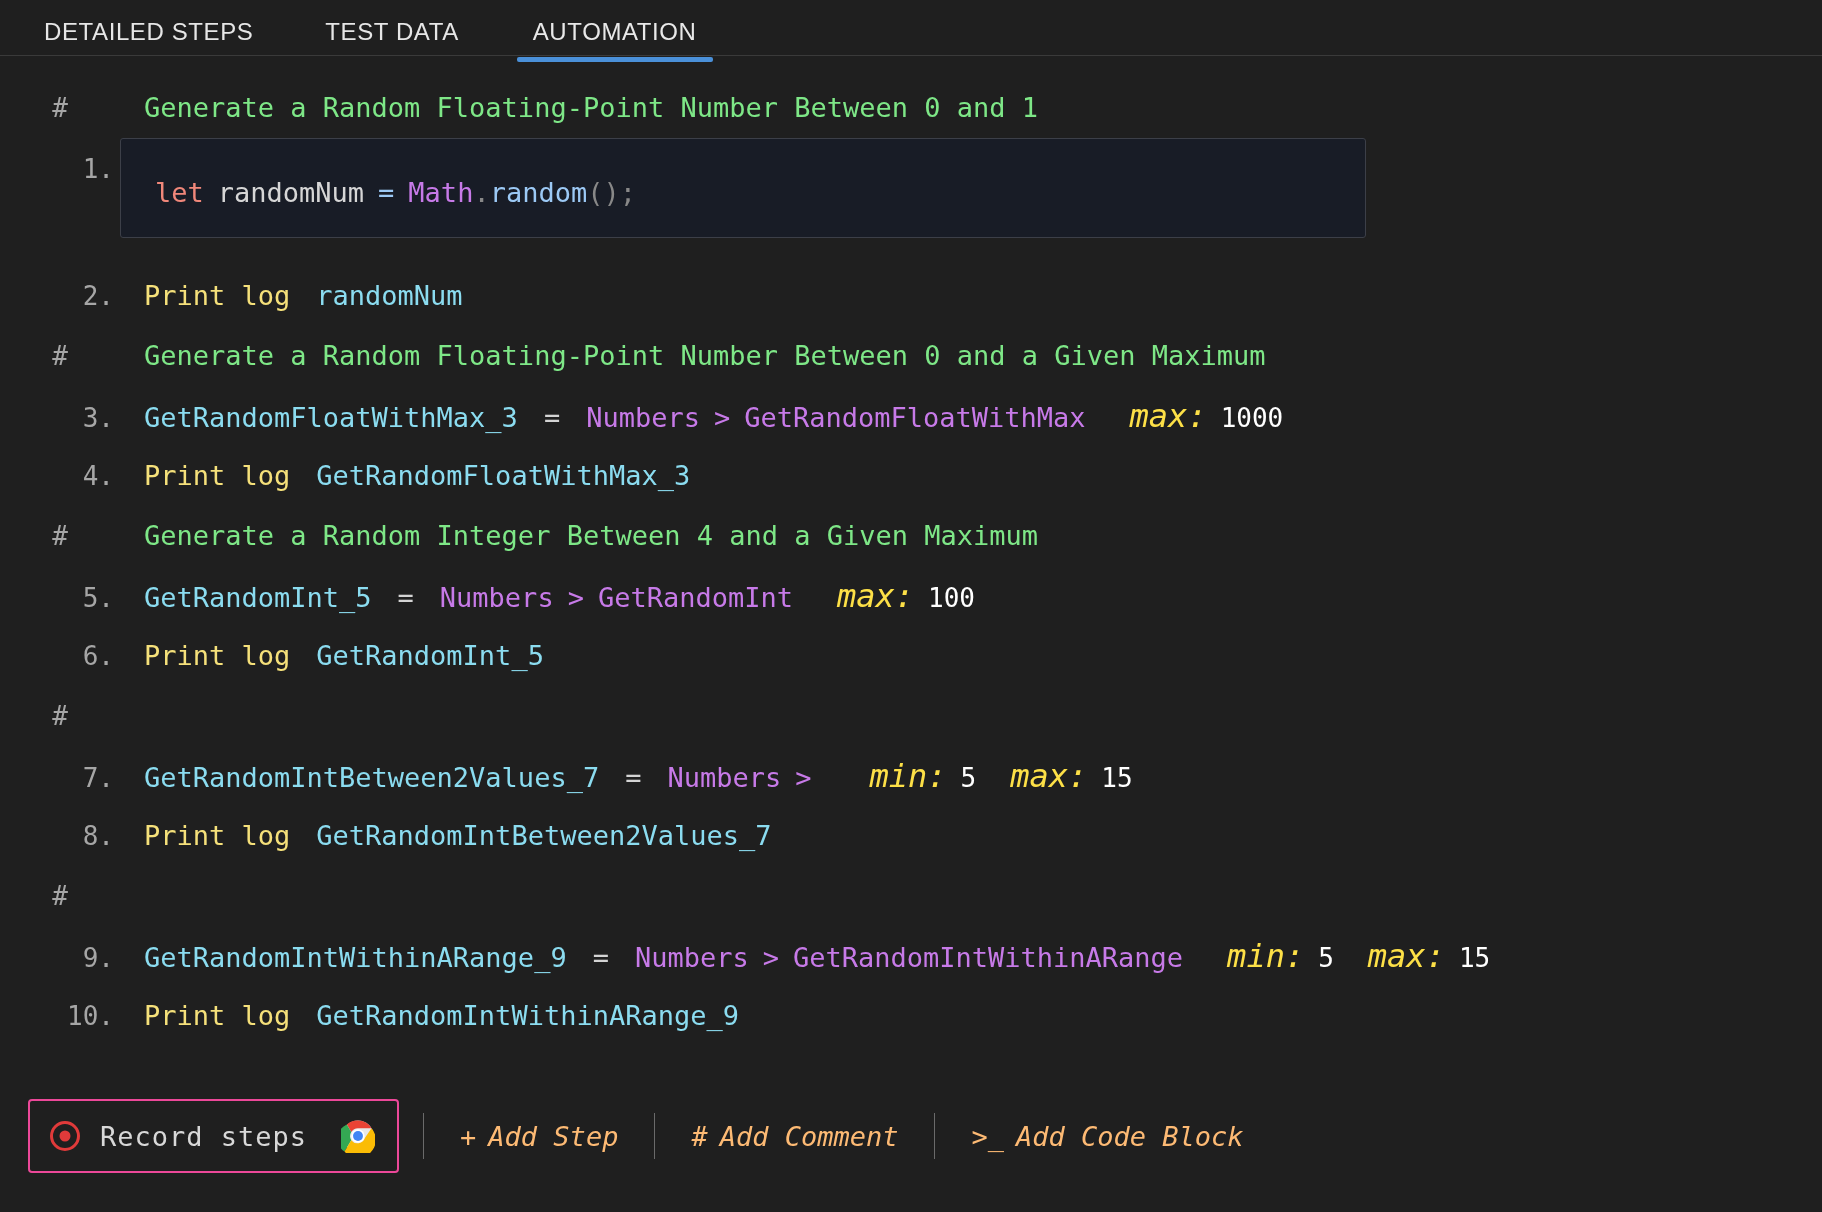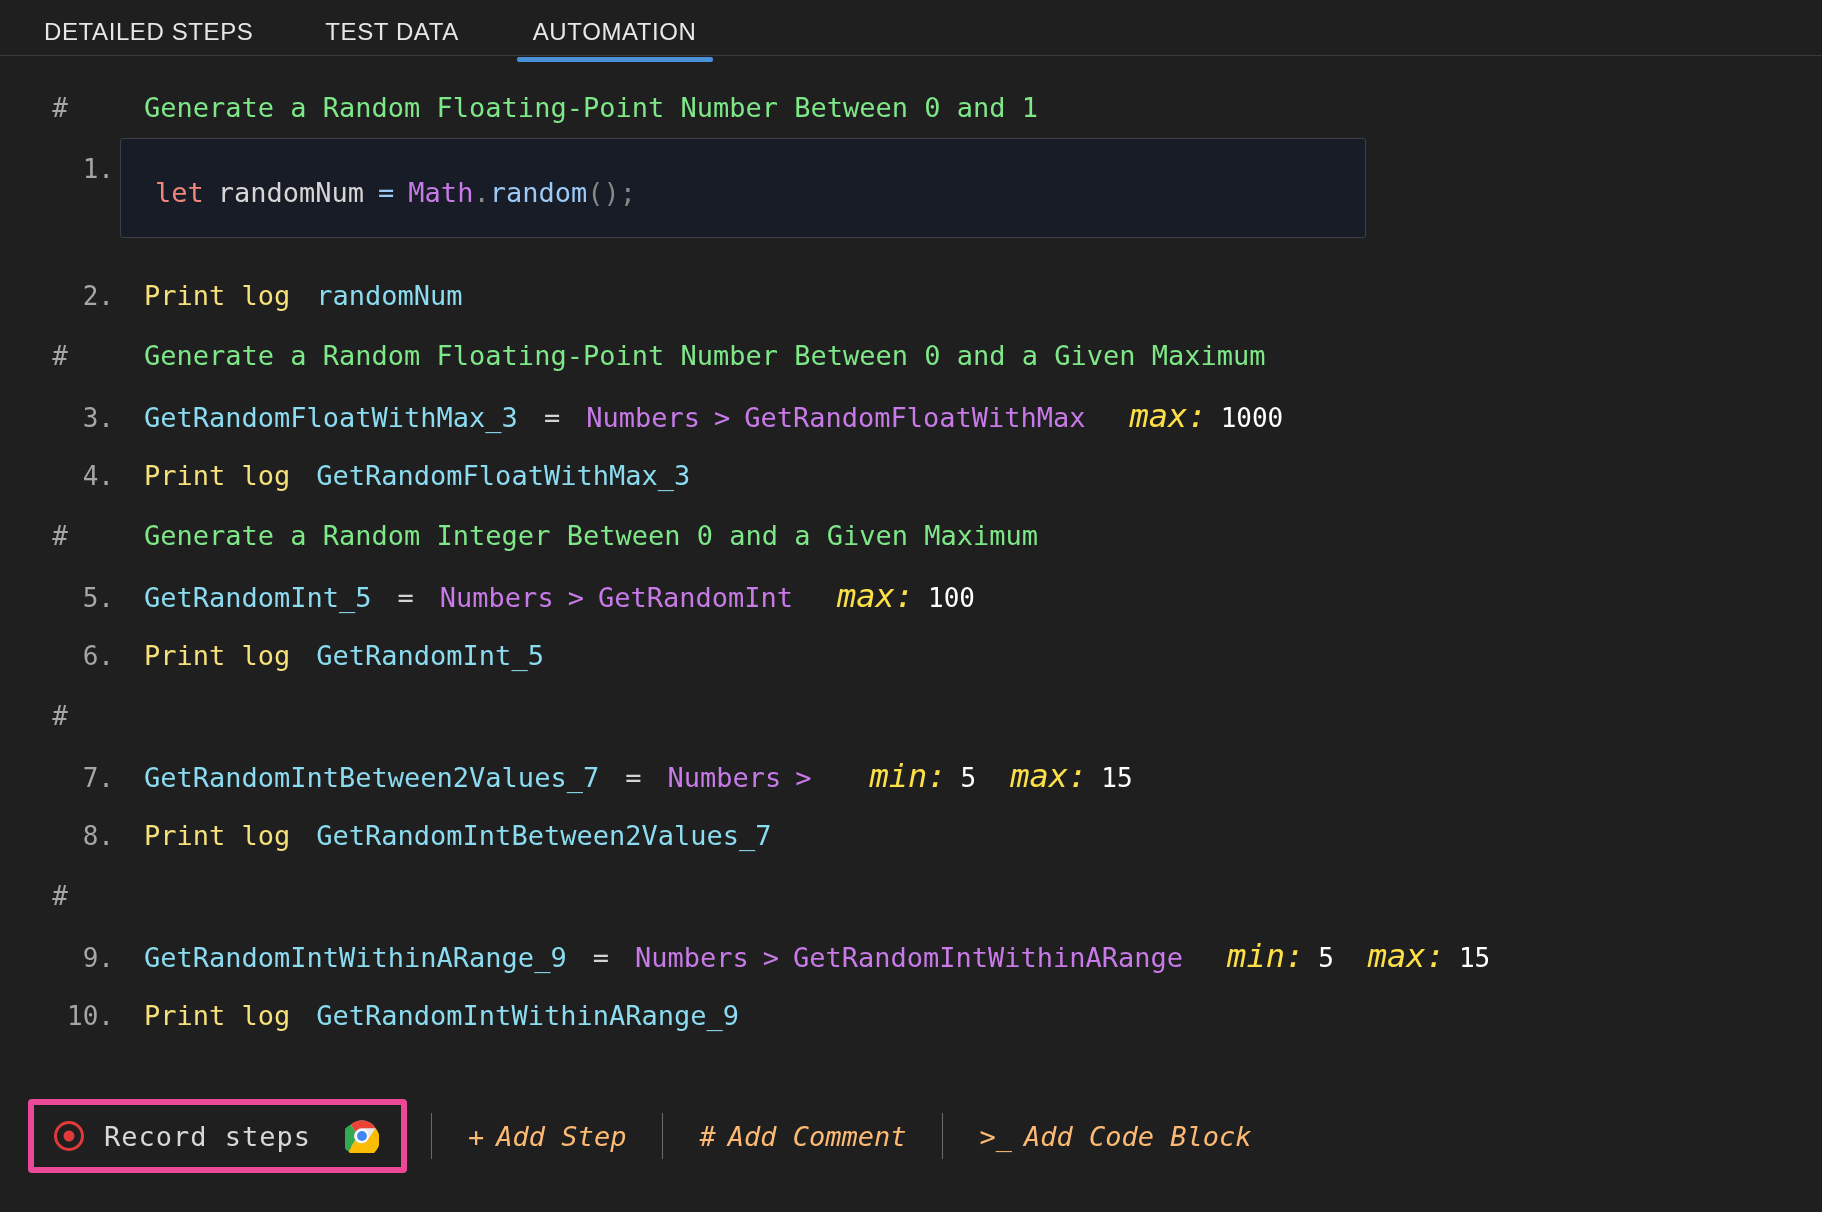--- a/index.html
+++ b/index.html
@@ -120,21 +120,21 @@
     left: 28px;
     top: 1099px;
     display: flex;
     align-items: center;
     height: 74px;
   }
   .record-btn {
     display: flex;
     align-items: center;
     gap: 20px;
-    border: 6px solid #ec4899;
+    border: 2px solid #ec4899;
     border-radius: 4px;
     padding: 12px 22px 12px 20px;
     height: 74px;
     cursor: pointer;
   }
   .rec-icon {
     width: 30px; height: 30px;
     border: 3px solid #e03a3a;
     border-radius: 50%;
     position: relative;
@@ -233,21 +233,21 @@
 
   <div class="row">
     <span class="gutter">4.</span>
     <span class="content c-print">Print log</span>
     <span class="sp-m"></span>
     <span class="c-varname">GetRandomFloatWithMax_3</span>
   </div>
 
   <div class="row">
     <span class="gutter hash">#</span>
-    <span class="content c-comment">Generate a Random Integer Between 0 and a Given Maximum</span>
+    <span class="content c-comment">Generate a Random Integer Between 4 and a Given Maximum</span>
   </div>
 
   <div class="row">
     <span class="gutter">5.</span>
     <span class="content c-varname">GetRandomInt_5</span>
     <span class="sp-m"></span>
       <span class="c-eq">=</span>
       <span class="sp-m"></span>
     <span class="c-module">Numbers</span>
     <span class="sp-s"></span>

